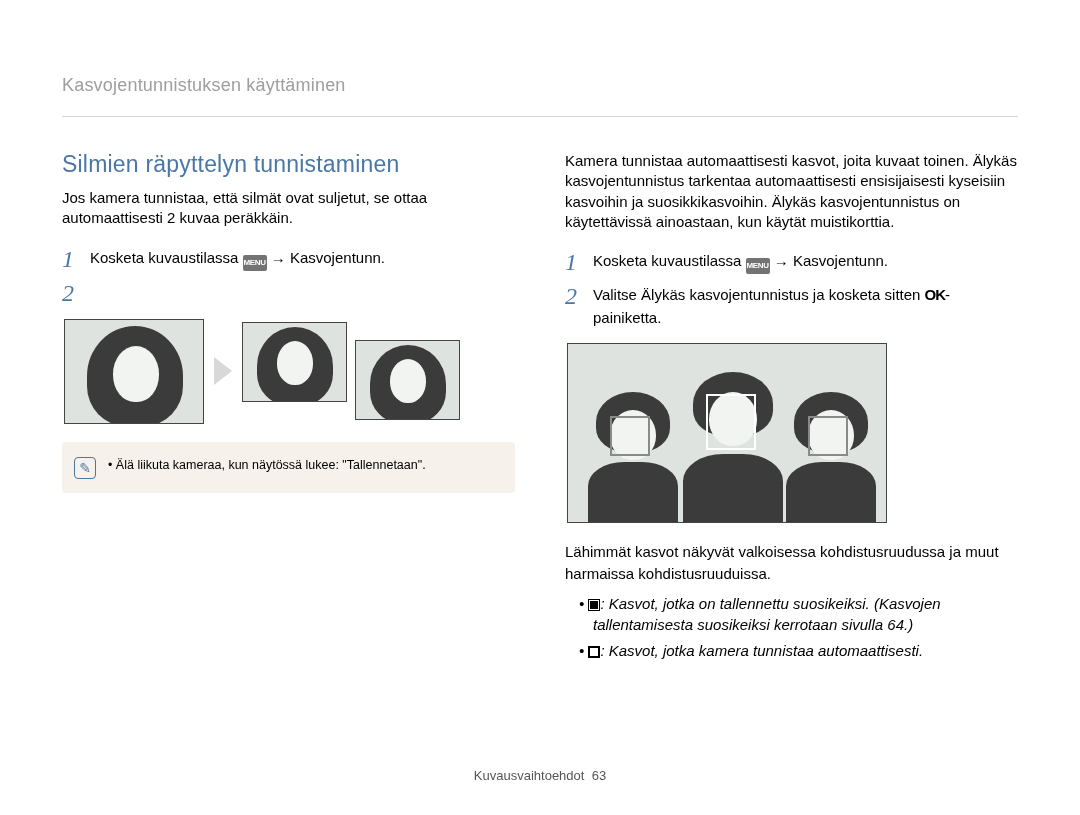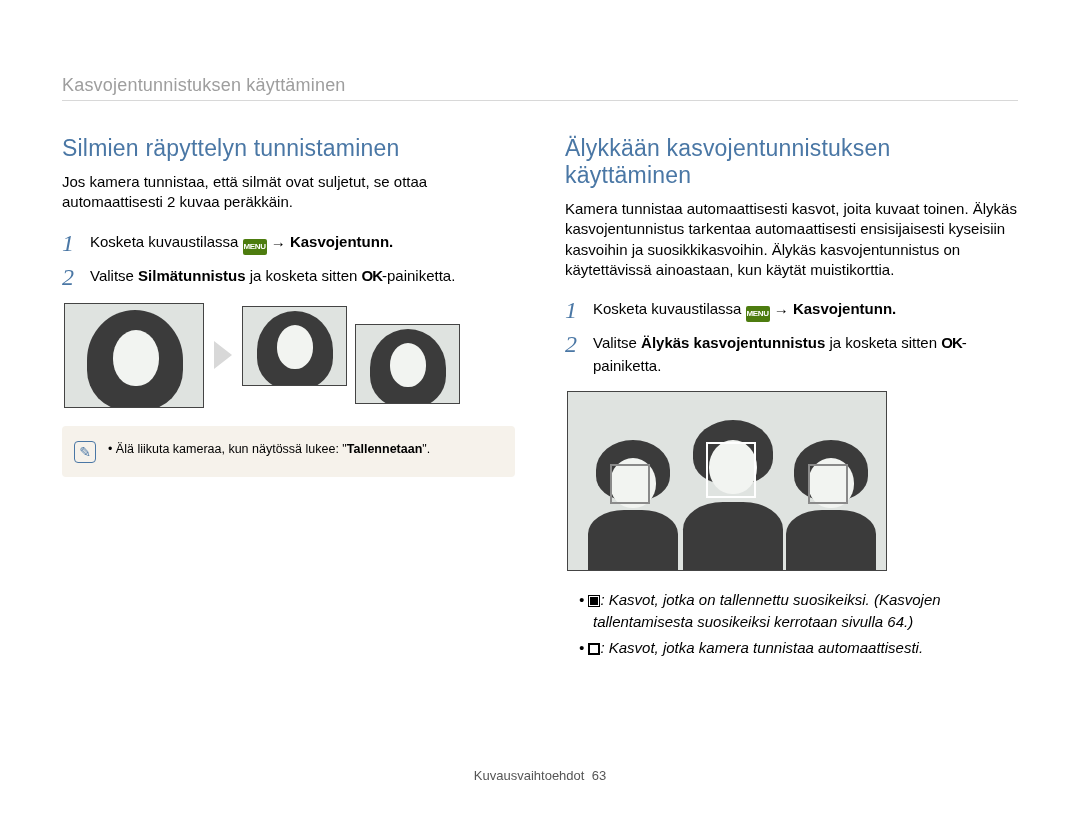--- a/index.html
+++ b/index.html
@@ -10,21 +10,21 @@
       font-family: Arial, Helvetica, sans-serif;
       color: #000;
       position: relative;
       padding: 75px 62px 0 62px;
     }
     .breadcrumb {
       font-size: 18px;
       font-weight: 300;
       color: #9e9e9e;
       letter-spacing: 0.2px;
-      margin-bottom: 4px;
+      margin-bottom: 20px;
     }
     .divider {
       border: none;
       border-top: 1px solid #d8d8d8;
       margin-bottom: 34px;
     }
     .columns {
       display: flex;
       gap: 50px;
     }
@@ -58,26 +58,26 @@
     .step-num {
       font-family: Georgia, 'Times New Roman', serif;
       font-style: italic;
       font-size: 24px;
       color: #4a77a5;
       font-weight: 400;
       line-height: 1;
       min-width: 18px;
     }
     .step-body { flex: 1; }
-    .bold { font-weight: 700; }
+    .bold { font-weight: 400; }
     .menu-badge {
       display: inline-flex;
       align-items: center;
       justify-content: center;
-      background: #4d7c0f;
+      background: #737373;
       color: #fff;
       font-size: 8px;
       font-weight: 700;
       width: 24px;
       height: 16px;
       border-radius: 2px;
       vertical-align: -2px;
       letter-spacing: -0.3px;
     }
     .ok-glyph {
@@ -207,23 +207,20 @@
 
     <ol class="steps">
       <li>
         <span class="step-num">1</span>
         <span class="step-body">
           <span>Kosketa kuvaustilassa </span><span class="menu-badge">MENU</span><span> → </span><span class="bold">Kasvojentunn.</span>
         </span>
       </li>
       <li>
         <span class="step-num">2</span>
-        <span class="step-body">
-          <span>Valitse </span><span class="bold">Silmätunnistus</span><span> ja kosketa sitten </span><span class="ok-glyph">OK</span><span>-painiketta.</span>
-        </span>
       </li>
     </ol>
 
     <div class="images-row">
       <div class="photo big">
         <div class="hair" style="left:22px;top:6px;width:96px;height:100px;"></div>
         <div class="face-shape" style="left:48px;top:26px;width:46px;height:56px;"></div>
       </div>
       <div class="arrow-right"></div>
       <div style="display:flex;gap:8px;">
@@ -242,21 +239,20 @@
       <div class="note-icon">✎</div>
       <ul class="note-list">
         <li>
           <span>Älä liikuta kameraa, kun näytössä lukee: "</span><span class="bold">Tallennetaan</span><span>".</span>
         </li>
       </ul>
     </div>
   </div>
 
   <div class="col">
-    <h2 class="section-title">Älykkään kasvojentunnistuksen käyttäminen</h2>
     <p class="intro">Kamera tunnistaa automaattisesti kasvot, joita kuvaat toinen. Älykäs kasvojentunnistus tarkentaa automaattisesti ensisijaisesti kyseisiin kasvoihin ja suosikkikasvoihin. Älykäs kasvojentunnistus on käytettävissä ainoastaan, kun käytät muistikorttia.</p>
 
     <ol class="steps">
       <li>
         <span class="step-num">1</span>
         <span class="step-body">
           <span>Kosketa kuvaustilassa </span><span class="menu-badge">MENU</span><span> → </span><span class="bold">Kasvojentunn.</span>
         </span>
       </li>
       <li>
@@ -281,20 +277,21 @@
       <div class="head3" style="left:218px;width:90px;height:130px;">
         <div class="hair" style="left:8px;top:0;width:74px;height:60px;"></div>
         <div class="face-shape" style="left:22px;top:18px;width:46px;height:50px;"></div>
         <div style="position:absolute;bottom:0;left:0;width:90px;height:60px;background:#3b3b3b;border-radius:40% 40% 0 0;"></div>
       </div>
       <div class="focus-box gray" style="left:42px;top:72px;"></div>
       <div class="focus-box" style="left:138px;top:50px;width:50px;height:56px;"></div>
       <div class="focus-box gray" style="left:240px;top:72px;"></div>
     </div>
 
+    <p class="after-list">Lähimmät kasvot näkyvät valkoisessa kohdistusruudussa ja muut harmaissa kohdistusruuduissa.</p>
 
     <ul class="bullets">
       <li>
         <span class="face-square double"></span><span>: Kasvot, jotka on tallennettu suosikeiksi. (Kasvojen tallentamisesta suosikeiksi kerrotaan sivulla 64.)</span>
       </li>
       <li>
         <span class="face-square"></span><span>: Kasvot, jotka kamera tunnistaa automaattisesti.</span>
       </li>
     </ul>
   </div>

